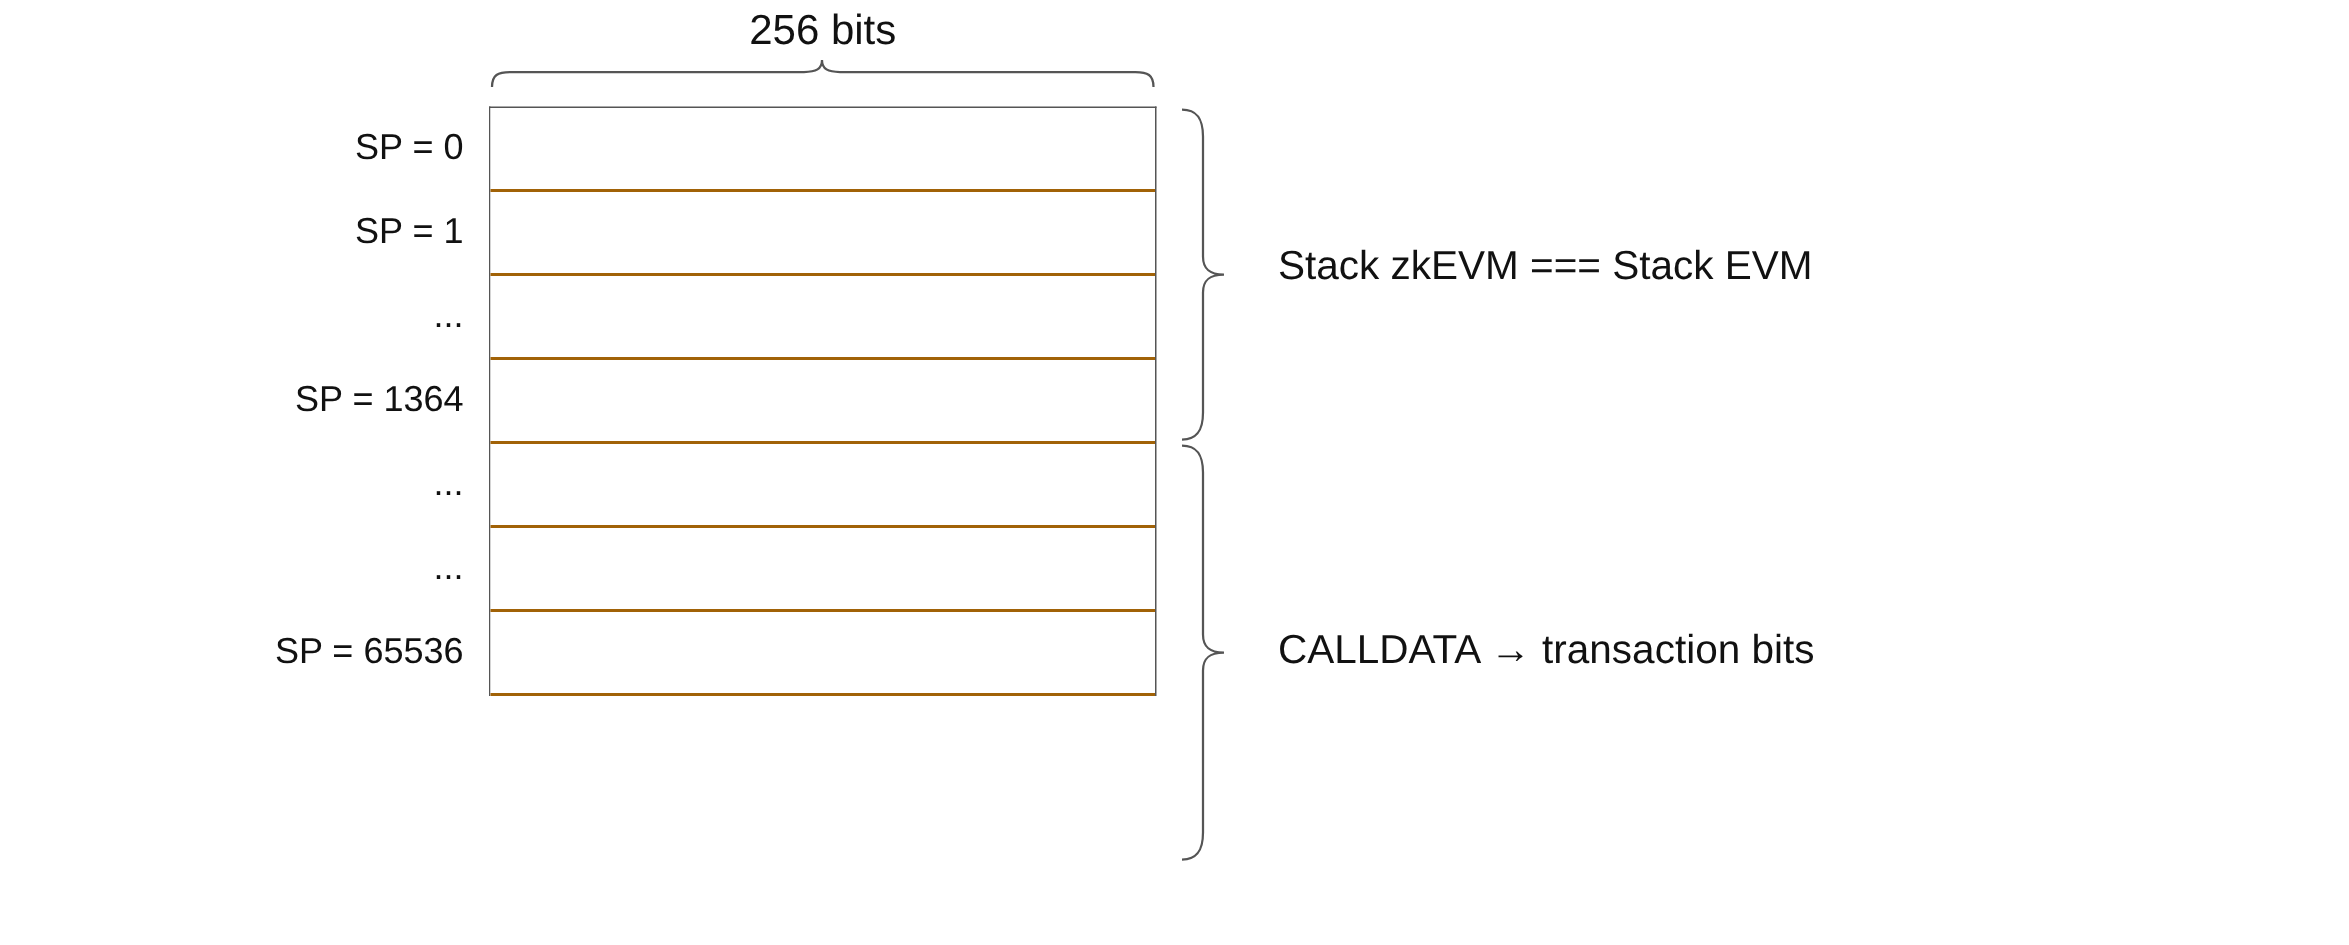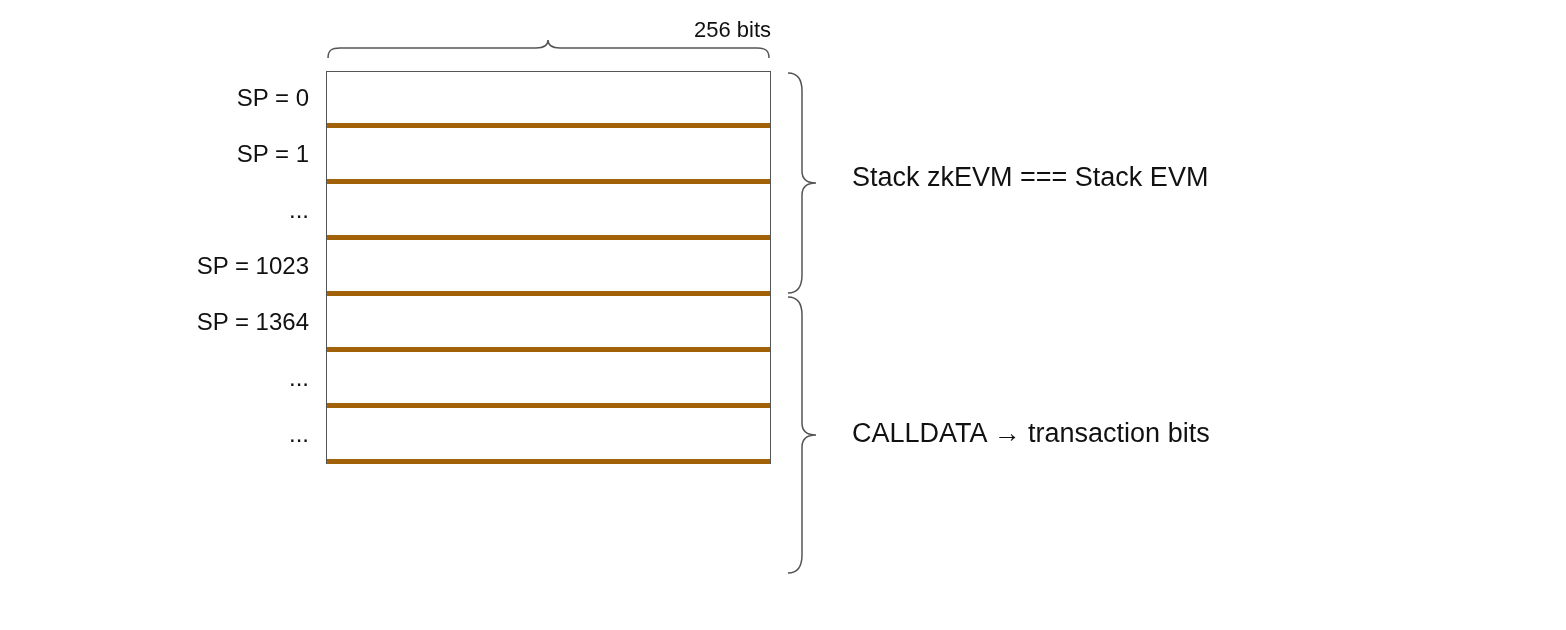--- a/index.html
+++ b/index.html
@@ -15,25 +15,25 @@
       position: relative;
       color: #000000;
     }
     .container {
       position: relative;
       width: 100%;
       height: 100%;
     }
     .width-label {
       position: absolute;
-      top: 17px;
+      top: 4px;
       left: 326px;
       width: 445px;
-      text-align: right;
-      font-size: 22px;
+      text-align: center;
+      font-size: 28px;
       color: #111;
     }
     .top-brace {
       position: absolute;
       top: 40px;
       left: 326px;
       width: 445px;
       height: 20px;
     }
     .stack-area {
@@ -43,21 +43,21 @@
       width: 445px;
     }
     .stack-table {
       border: 1px solid #555;
       border-bottom: none;
       width: 100%;
     }
     .stack-row {
       position: relative;
       height: 56px;
-      border-bottom: 5px solid #a16207;
+      border-bottom: 2px solid #a16207;
       background: #fff;
     }
     .row-label {
       position: absolute;
       right: 100%;
       margin-right: 18px;
       top: 50%;
       transform: translateY(-50%);
       white-space: nowrap;
       font-size: 24px;
@@ -110,30 +110,30 @@
       <div class="stack-row">
         <span class="row-label">SP = 0</span>
       </div>
       <div class="stack-row">
         <span class="row-label">SP = 1</span>
       </div>
       <div class="stack-row">
         <span class="row-label">...</span>
       </div>
       <div class="stack-row">
-        <span class="row-label">SP = 1023</span>
-      </div>
-      <div class="stack-row">
         <span class="row-label">SP = 1364</span>
       </div>
       <div class="stack-row">
         <span class="row-label">...</span>
       </div>
       <div class="stack-row">
         <span class="row-label">...</span>
+      </div>
+      <div class="stack-row">
+        <span class="row-label">SP = 65536</span>
       </div>
     </div>
   </div>
 
   <div class="right-brace right-brace-1">
     <svg width="50" height="224" viewBox="0 0 50 224" preserveAspectRatio="none">
       <path d="M 6 2 C 16 2, 20 8, 20 20 L 20 100 C 20 108, 24 112, 34 112 C 24 112, 20 116, 20 124 L 20 204 C 20 216, 16 222, 6 222" fill="none" stroke="#555" stroke-width="1.5"></path>
     </svg>
   </div>
 

